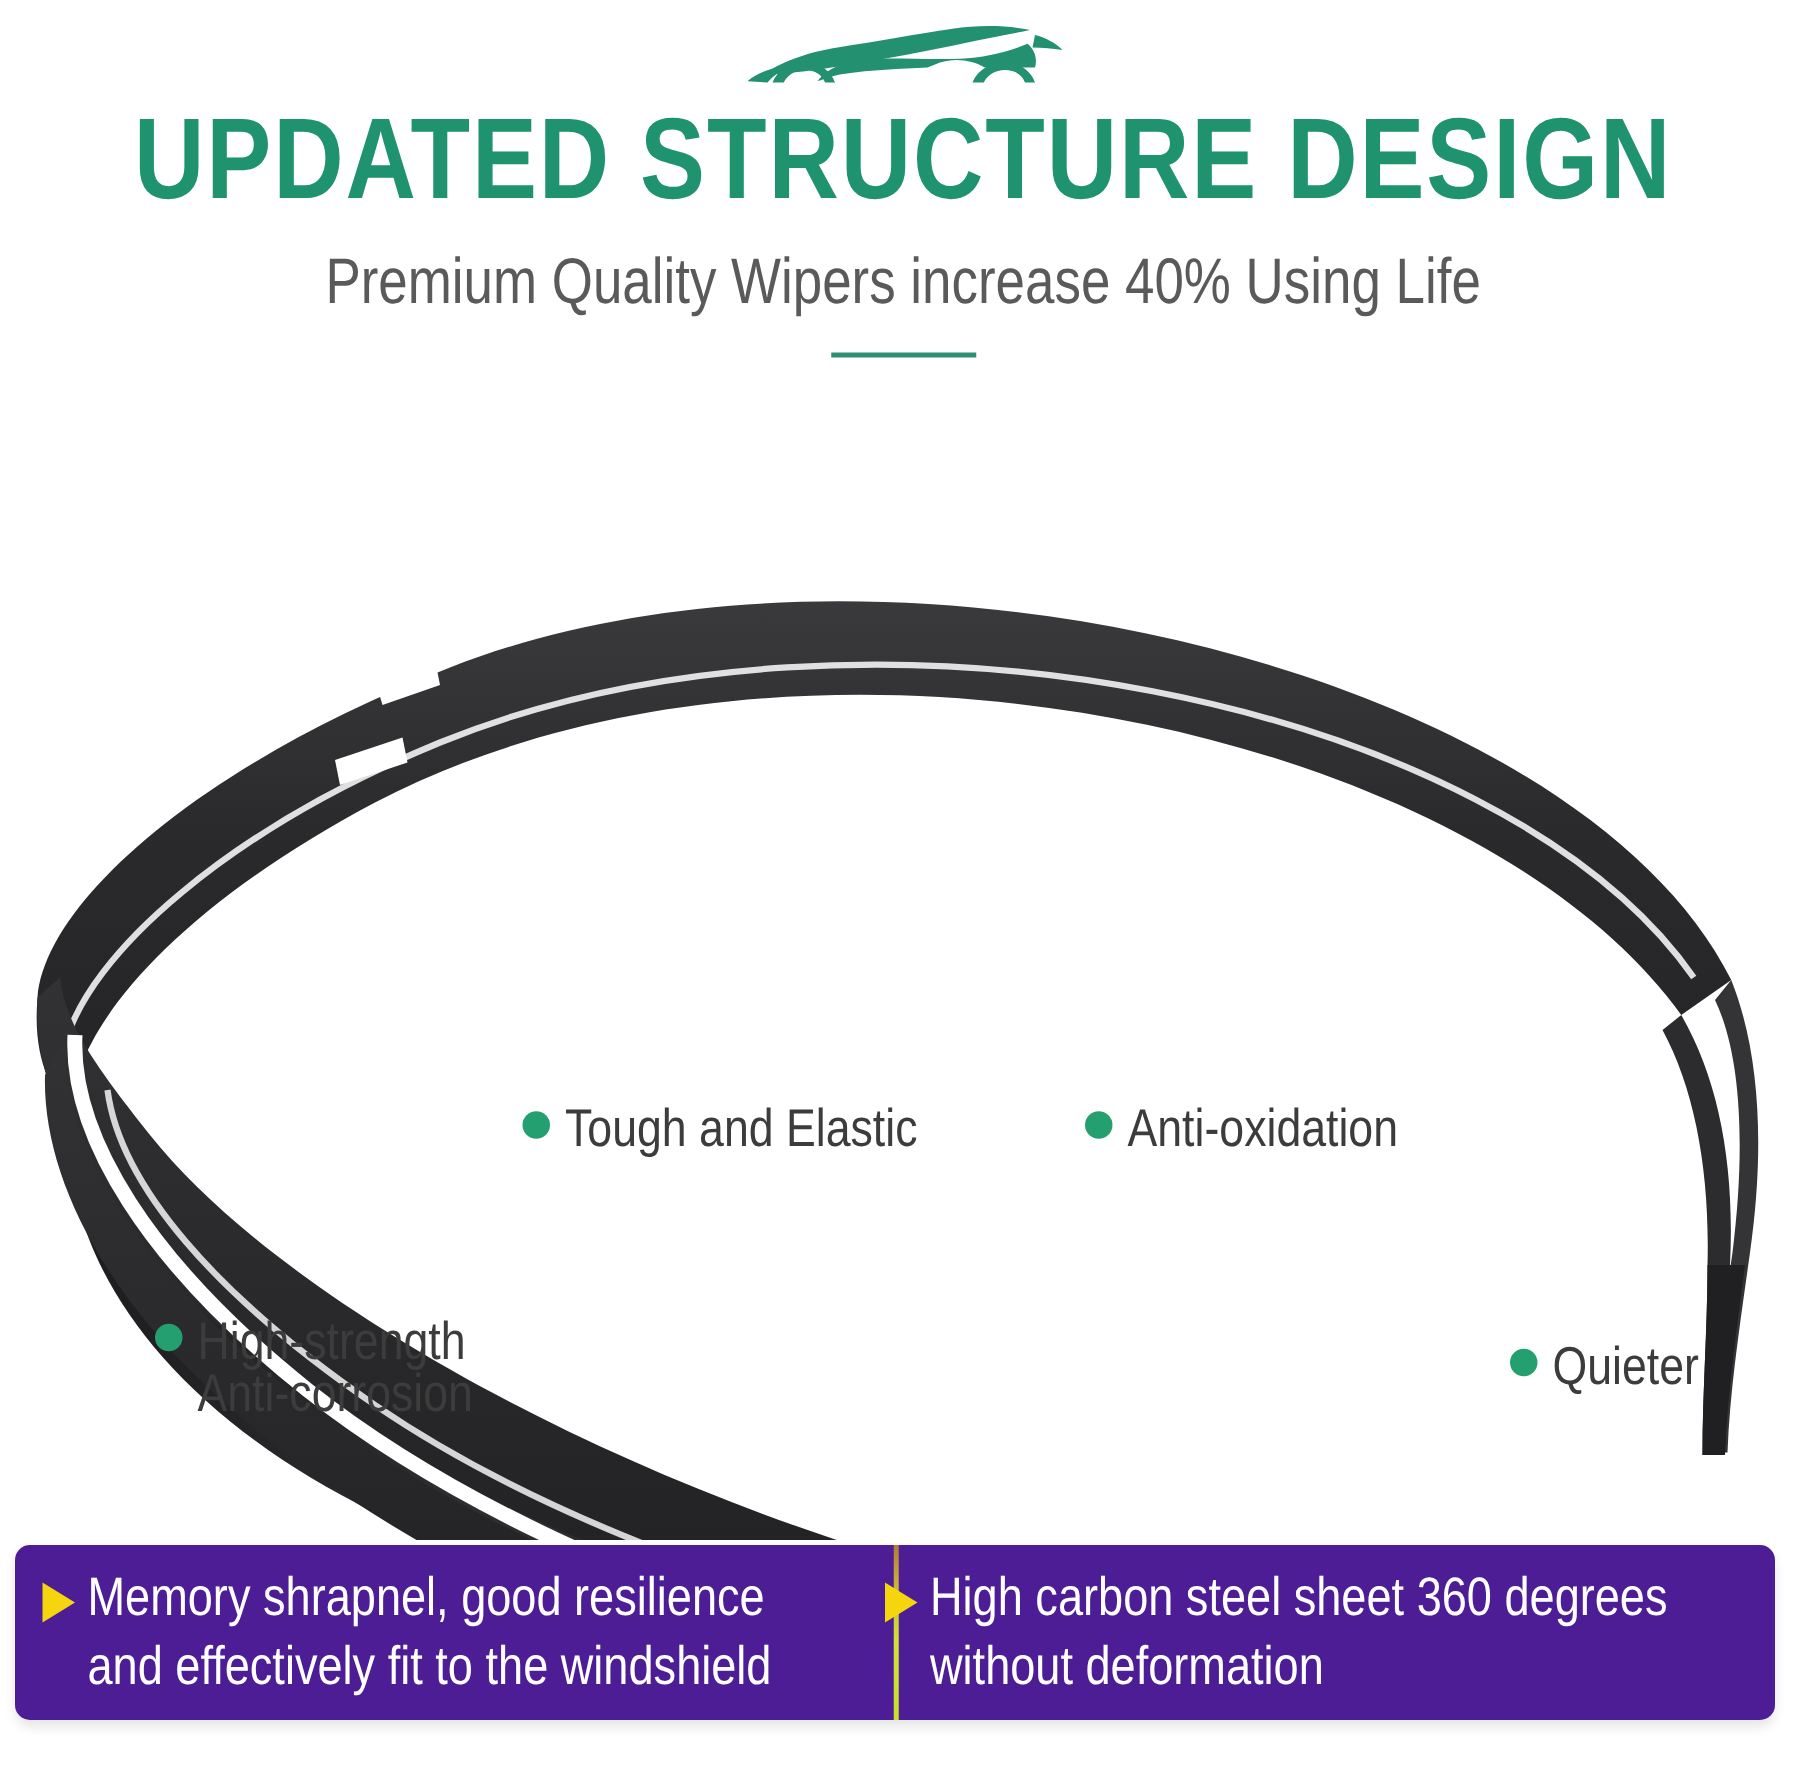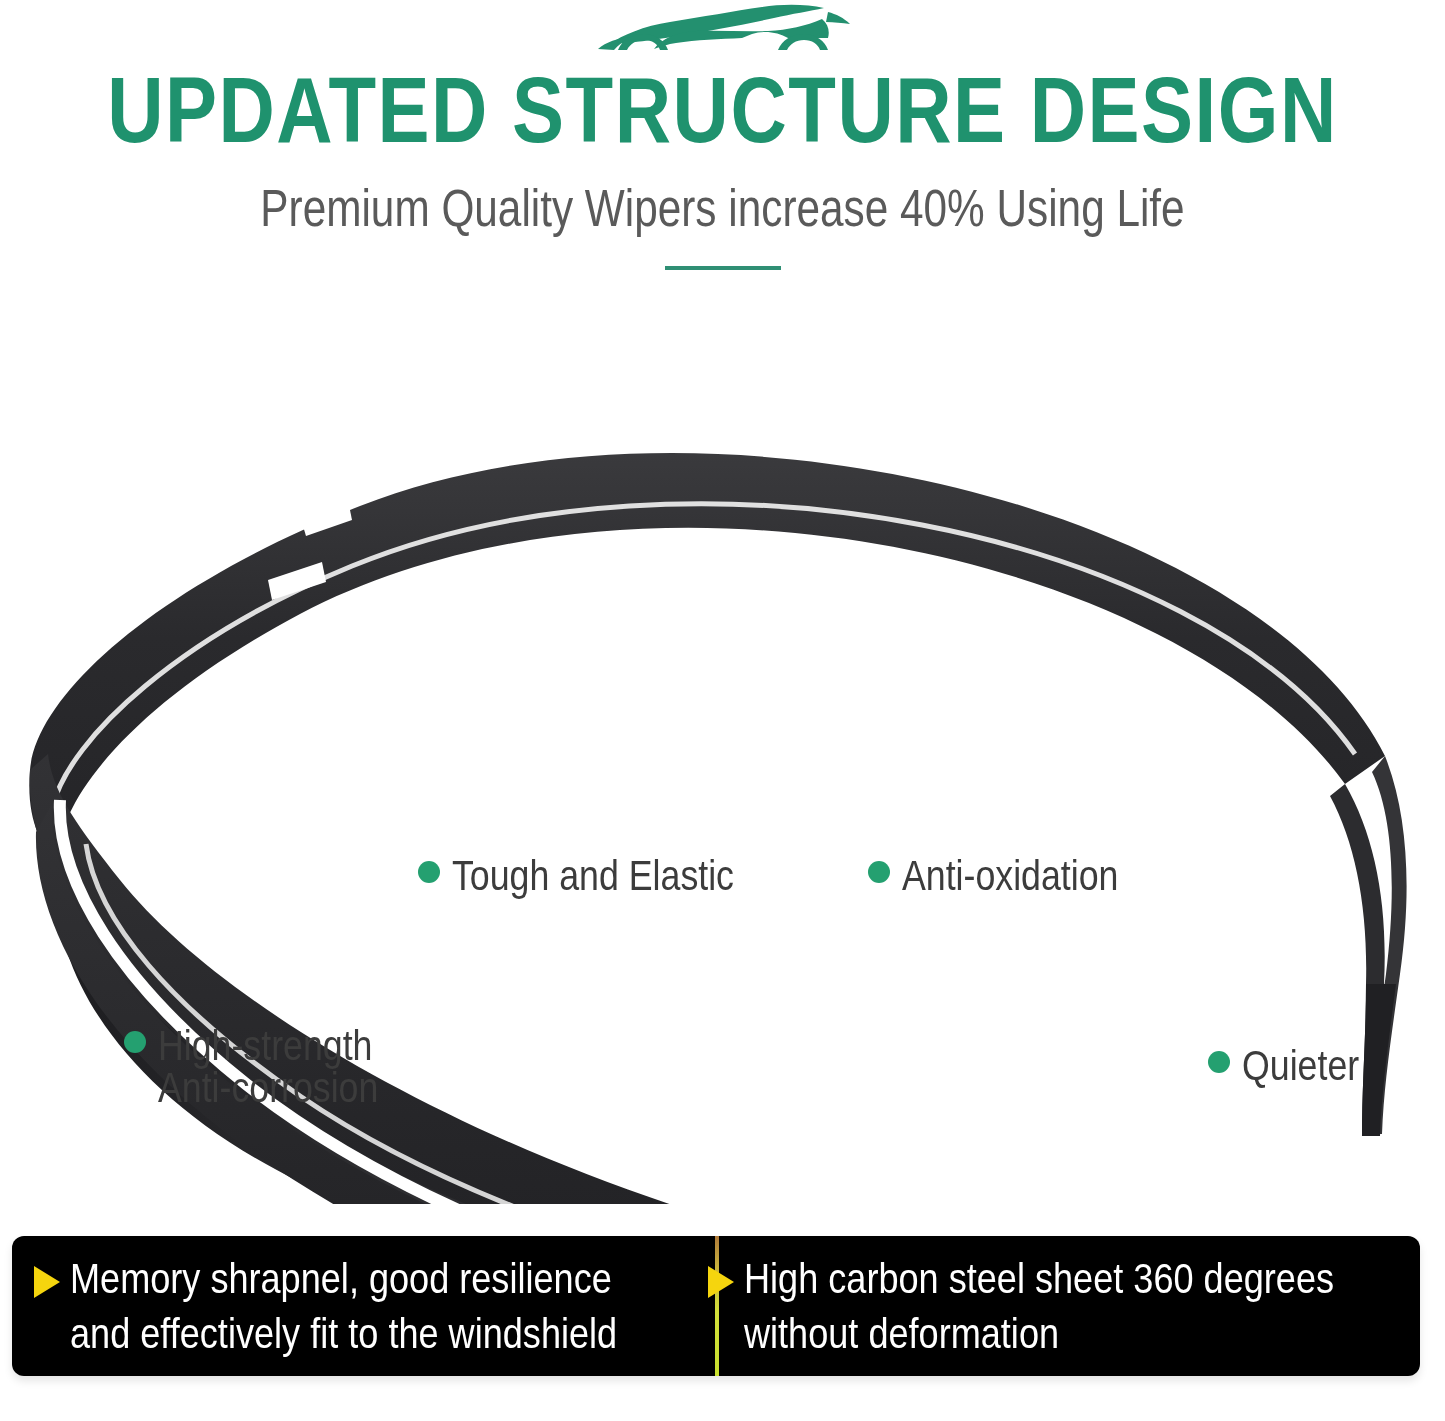--- a/index.html
+++ b/index.html
@@ -11,21 +11,21 @@
     width: 1445px;
     height: 1421px;
     position: relative;
     overflow: hidden;
     font-family: "Liberation Sans", sans-serif;
   }
 
   
   #header {
     position: absolute;
-    left: 0; top: 0;
+    left: 0; top: 16px;
     width: 1445px;
     height: 300px;
   }
   #car-logo {
     position: absolute;
     left: 592px;
     top: 2px;
     width: 260px;
     height: 52px;
   }
@@ -65,21 +65,21 @@
     left: 665px;
     top: 266px;
     width: 116px;
     height: 4px;
     background: #2f8f74;
   }
 
   
   #product-area {
     position: absolute;
-    left: 0; top: 284px;
+    left: 0; top: 312px;
     width: 1445px;
     height: 920px;
   }
   #steel-strip-svg {
     position: absolute;
     left: 0; top: 0;
     width: 1445px;
     height: 920px;
   }
 
@@ -140,21 +140,21 @@
     line-height: 0;
   }
 
   
   #banner-row {
     position: absolute;
     left: 12px;
     top: 1236px;
     width: 1408px;
     height: 140px;
-    background: #000000;
+    background: #4c1d95;
     border-radius: 12px;
     box-shadow: 0 5px 9px rgba(0,0,0,0.10);
     display: flex;
   }
   .banner-cell {
     position: relative;
     box-sizing: border-box;
     display: flex;
     align-items: center;
     padding-left: 58px;

